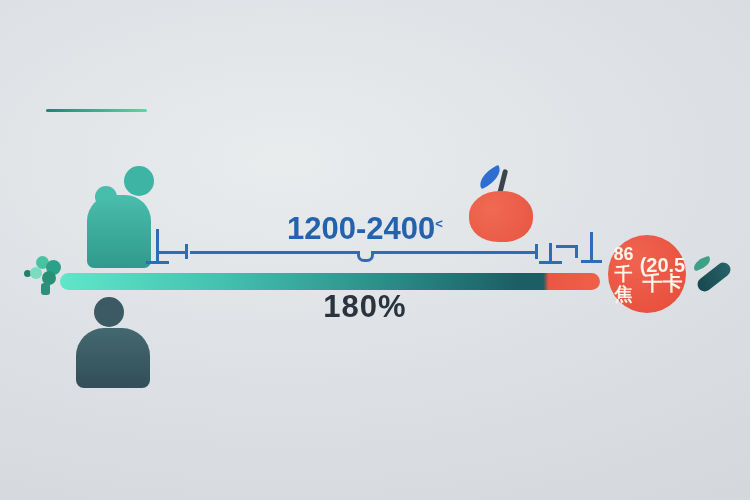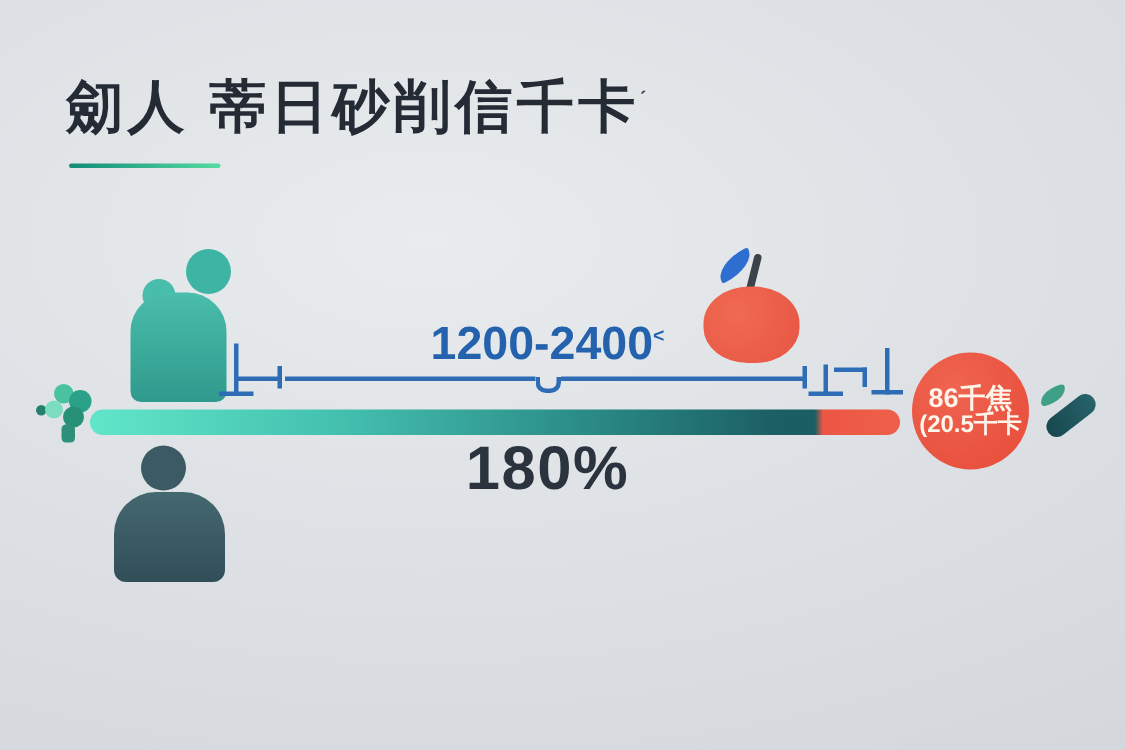--- a/index.html
+++ b/index.html
@@ -52,42 +52,39 @@
   .m7t{left:535px;top:244px;width:3px;height:15px;}
   .m8v{left:549px;top:243px;width:3px;height:20px;}
   .m8f{left:539px;top:261px;width:23px;height:3px;}
   .m9b{left:556px;top:245px;width:22px;height:13px;box-sizing:border-box;
     border-top:3px solid #2e6cb5;border-right:3px solid #2e6cb5;background:transparent;}
   .m10v{left:590px;top:232px;width:3px;height:31px;}
   .m10f{left:581px;top:260px;width:21px;height:3px;}
   
   .range-label{left:275px;top:211px;width:180px;text-align:center;font-size:31px;font-weight:800;color:#2562ae;}
   .range-label sup{font-size:13px;}
-  .percent-label{left:285px;top:289px;width:160px;text-align:center;font-size:41px;font-weight:800;color:#2a333e;letter-spacing:1px;}
+  .percent-label{left:285px;top:289px;width:160px;text-align:center;font-size:31px;font-weight:800;color:#2a333e;letter-spacing:1px;}
   
   .badge{left:608px;top:235px;width:78px;height:78px;border-radius:50%;
     background:radial-gradient(circle at 35% 30%, #ef6450, #e64b38);
-    display:flex;flex-direction:column;align-items:center;justify-content:center;
+    display:flex;flex-direction:row;align-items:center;justify-content:center;
     color:#fdf4ea;font-weight:700;text-align:center;}
   .badge .l1{font-size:18px;line-height:20px;}
-  .badge .l2{font-size:16px;line-height:18px;}
+  .badge .l2{font-size:20px;line-height:18px;}
   
   .cuc-body{left:695px;top:270px;width:38px;height:14px;border-radius:8px;
     background:linear-gradient(100deg,#16474e,#27646a);transform:rotate(-38deg);}
   .cuc-leaf{left:693px;top:258px;width:18px;height:11px;background:#3f9f87;
     border-radius:85% 15% 85% 15%;transform:rotate(-15deg);}
 </style>
 </head>
 <body>
 
 <div class="canvas">
 
-  <div class="abs title">
-    <span>劎人 蒂日砂削信千卡</span><sup>ˊ</sup>
-  </div>
   <div class="abs title-underline"></div>
 
   <div>
     <div class="abs circle pt-bump"></div>
     <div class="abs circle pt-head"></div>
     <div class="abs pt-torso"></div>
   </div>
 
   <div>
     <div class="abs circle pb-head"></div>

